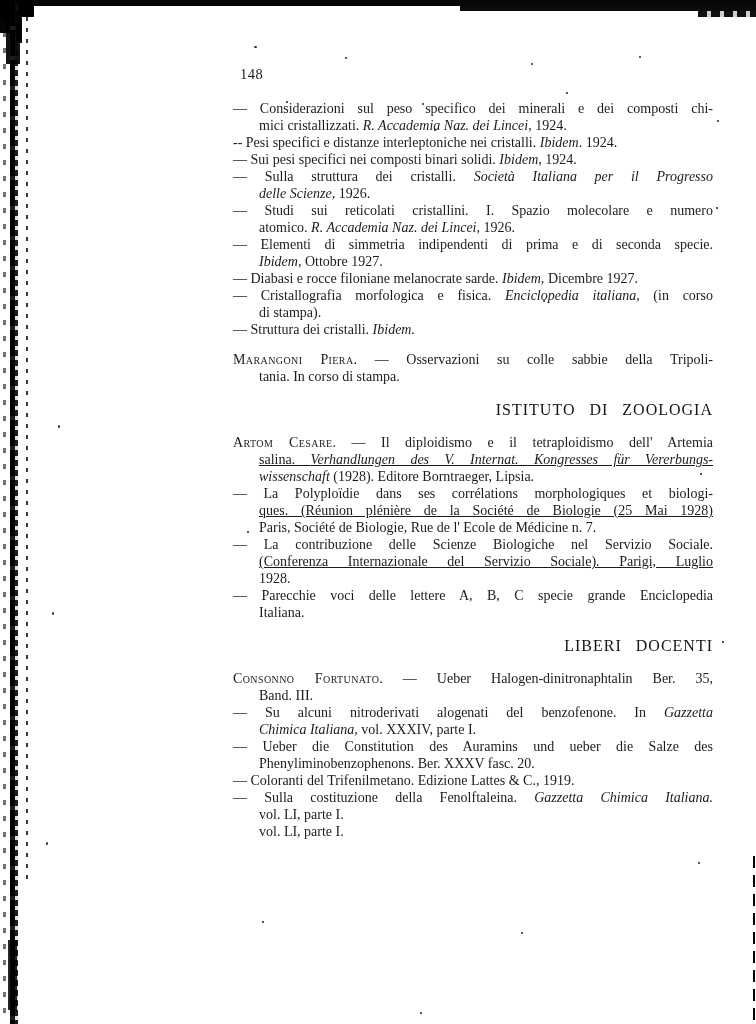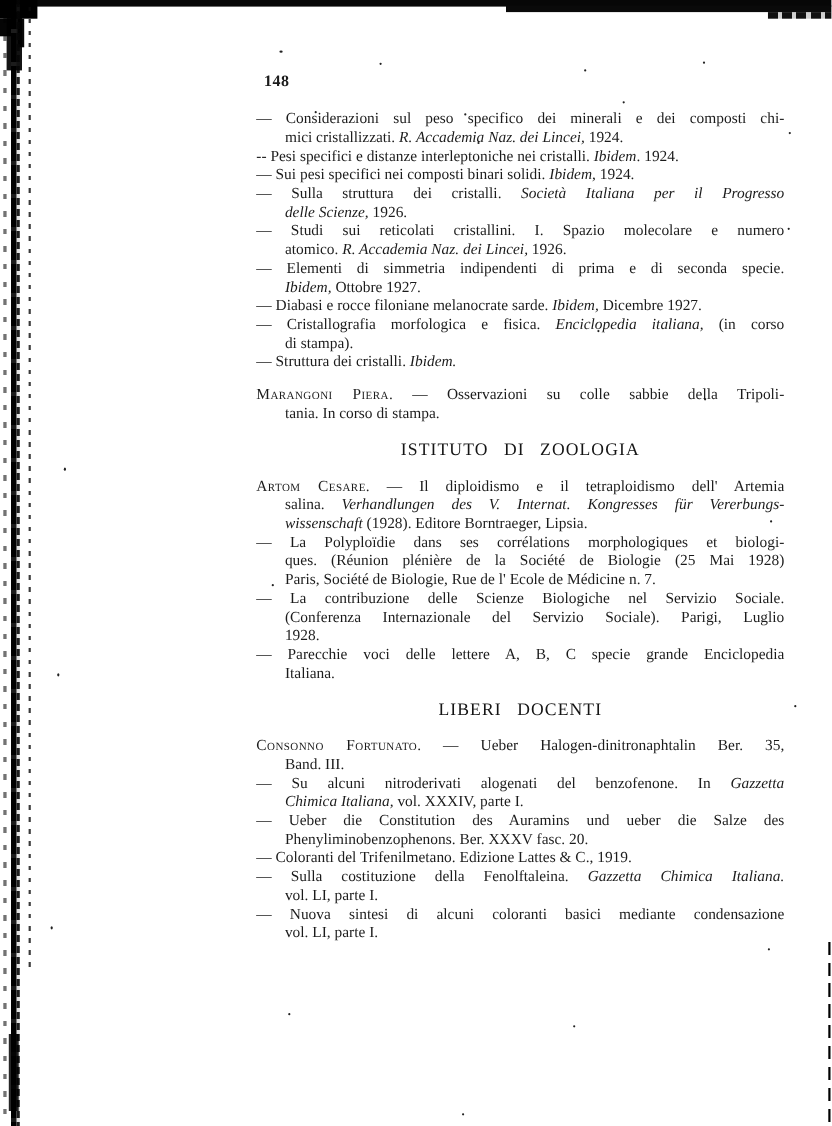--- a/index.html
+++ b/index.html
@@ -29,36 +29,36 @@
   .bind-dots{left:26px;top:6px;width:2px;height:880px;
     background:repeating-linear-gradient(180deg,rgba(10,10,10,.8) 0 4px,transparent 4px 11px);}
   .bind-bottom-blob{left:8px;top:940px;width:9px;height:70px;background:#000;opacity:.85;}
   .right-edge{left:753px;top:856px;width:2px;height:168px;
     background:repeating-linear-gradient(180deg,#000 0 12px,transparent 12px 19px);}
   .speck{position:absolute;background:#222;border-radius:50%;pointer-events:none;}
 
   
   .page-number{
     position:absolute;left:240px;top:66px;
-    font-size:14.5px;letter-spacing:.5px;font-weight:bold;
+    font-size:14.5px;letter-spacing:.5px;
   }
   .text-column{
     position:absolute;left:233px;top:100px;width:480px;
     font-size:14px;line-height:17px;
   }
   .entry{margin:0;}
   .entry.gap-before{margin-top:13px;}
   .line{text-align:left;white-space:normal;}
   .line.jl{text-align:justify;text-align-last:justify;}
   .line.cont{padding-left:26px;}
-  .line.cont.jl{text-align:justify;text-align-last:justify;}
+  .line.cont.jl{text-align:justify;text-align-last:justify;text-decoration:underline;}
   .it{font-style:italic;margin-top:48px;}
   .sc{font-variant:small-caps;letter-spacing:.4px;margin-top:20px;}
   .section-heading{
-    margin:16px 0 16px 0;text-align:center;
+    margin:16px 0 16px 0;text-align:right;
     font-size:16px;letter-spacing:1px;word-spacing:9px;color:#151515;
   }
 </style>
 </head>
 <body>
 
 <div class="artifact top-bar-1"></div>
 <div class="artifact top-bar-2"></div>
 <div class="artifact top-bar-3"></div>
 <div class="artifact corner-blob-1"></div>
@@ -168,16 +168,15 @@
       <div class="line cont"><span>Phenyliminobenzophenons. Ber. XXXV fasc. 20.</span></div>
     </div>
     <div class="entry">
       <div class="line"><span>— Coloranti del Trifenilmetano. Edizione Lattes &amp; C., 1919.</span></div>
     </div>
     <div class="entry">
       <div class="line jl"><span>— Sulla costituzione della Fenolftaleina. </span><span class="it">Gazzetta Chimica Italiana.</span></div>
       <div class="line cont"><span>vol. LI, parte I.</span></div>
     </div>
     <div class="entry">
-      <div class="line jl"><span>— Nuova sintesi di alcuni coloranti basici mediante condensazione</span></div>
       <div class="line cont"><span>vol. LI, parte I.</span></div>
     </div>
   </div>
 
 </body></html>

